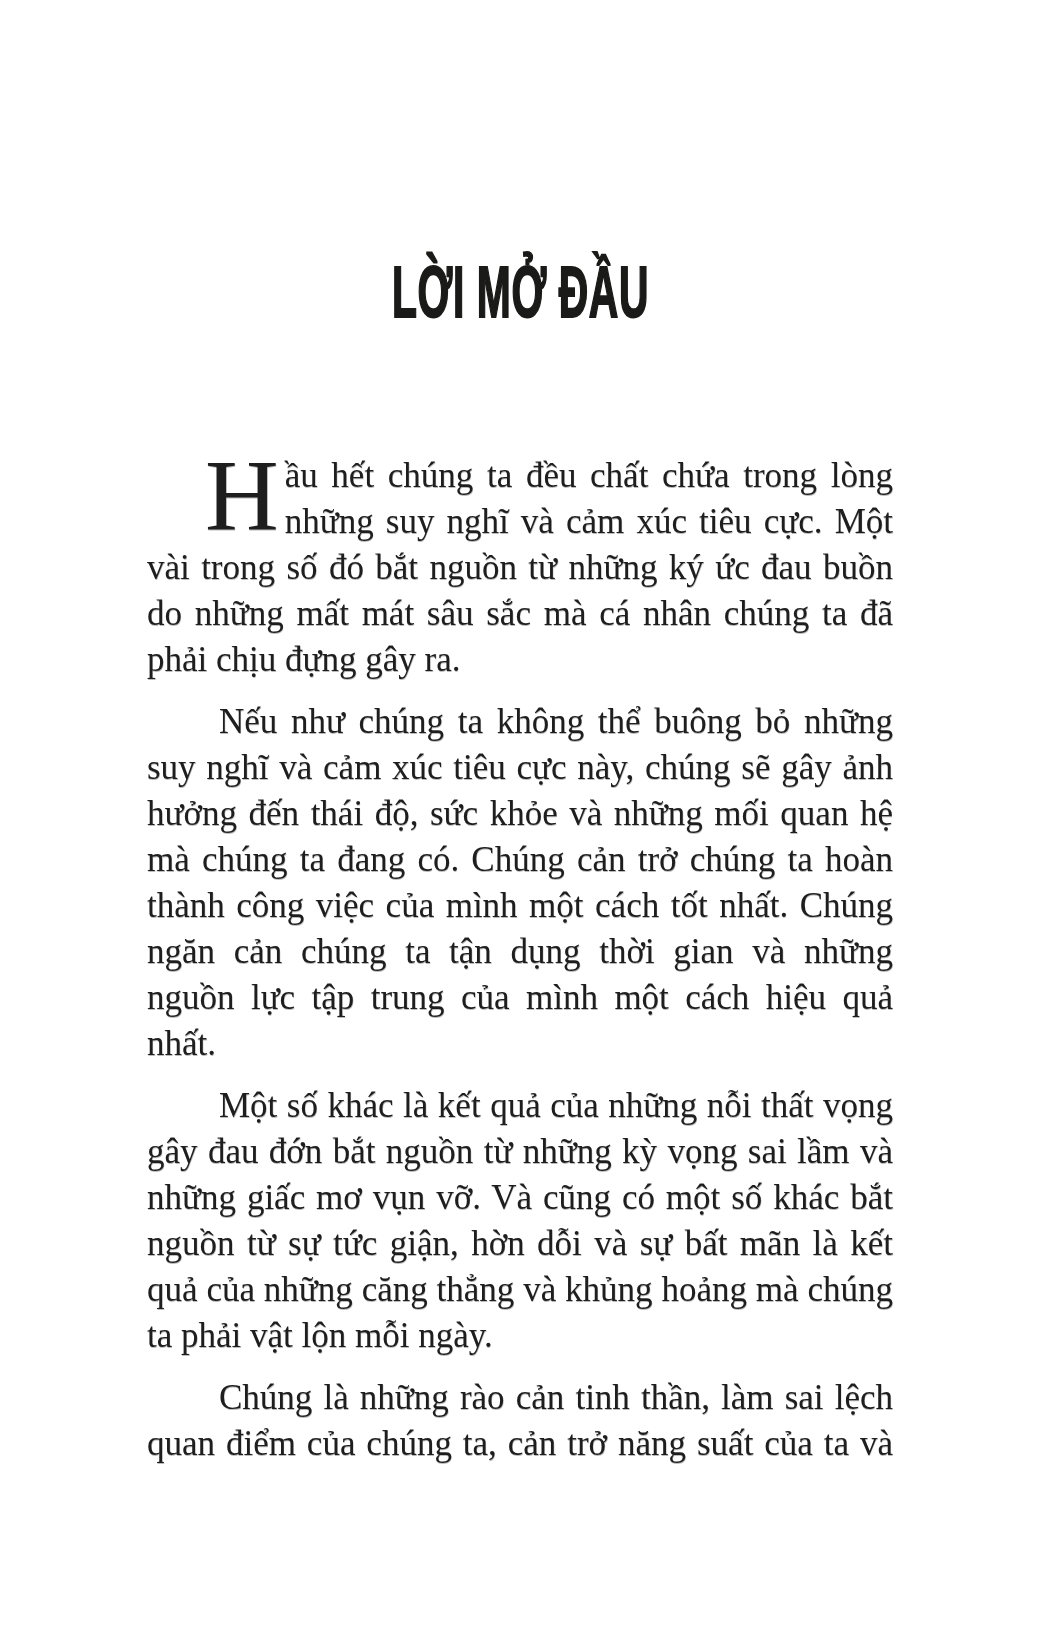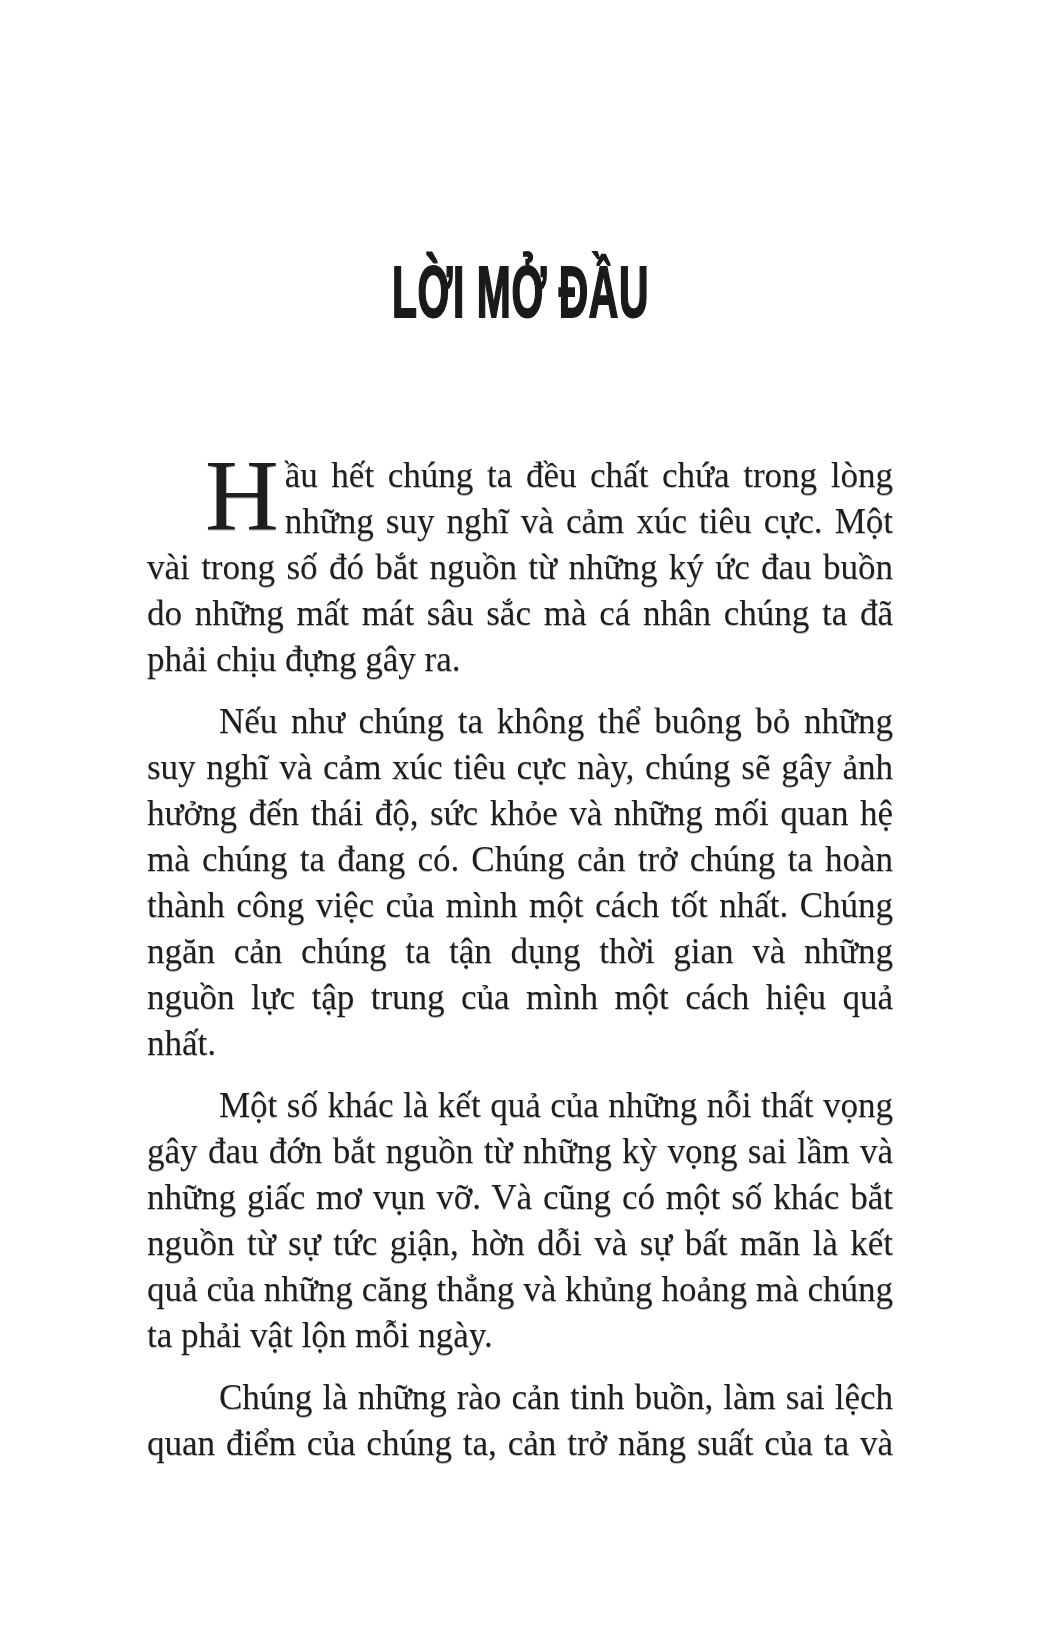--- a/index.html
+++ b/index.html
@@ -79,16 +79,16 @@
   <div class="body-text">
 
     <p class="para first">
       <span class="dropcap">H</span><span>ầu hết chúng ta đều chất chứa trong lòng những suy nghĩ và cảm xúc tiêu cực. Một vài trong số đó bắt nguồn từ những ký ức đau buồn do những mất mát sâu sắc mà cá nhân chúng ta đã phải chịu đựng gây ra.</span>
     </p>
 
     <p class="para indent">Nếu như chúng ta không thể buông bỏ những suy nghĩ và cảm xúc tiêu cực này, chúng sẽ gây ảnh hưởng đến thái độ, sức khỏe và những mối quan hệ mà chúng ta đang có. Chúng cản trở chúng ta hoàn thành công việc của mình một cách tốt nhất. Chúng ngăn cản chúng ta tận dụng thời gian và những nguồn lực tập trung của mình một cách hiệu quả nhất.</p>
 
     <p class="para indent">Một số khác là kết quả của những nỗi thất vọng gây đau đớn bắt nguồn từ những kỳ vọng sai lầm và những giấc mơ vụn vỡ. Và cũng có một số khác bắt nguồn từ sự tức giận, hờn dỗi và sự bất mãn là kết quả của những căng thẳng và khủng hoảng mà chúng ta phải vật lộn mỗi ngày.</p>
 
-    <p class="para indent continues">Chúng là những rào cản tinh buồn, làm sai lệch quan điểm của chúng ta, cản trở năng suất của ta và</p>
+    <p class="para indent continues">Chúng là những rào cản tinh thần, làm sai lệch quan điểm của chúng ta, cản trở năng suất của ta và</p>
 
   </div>
 </div>
 
 </body></html>

